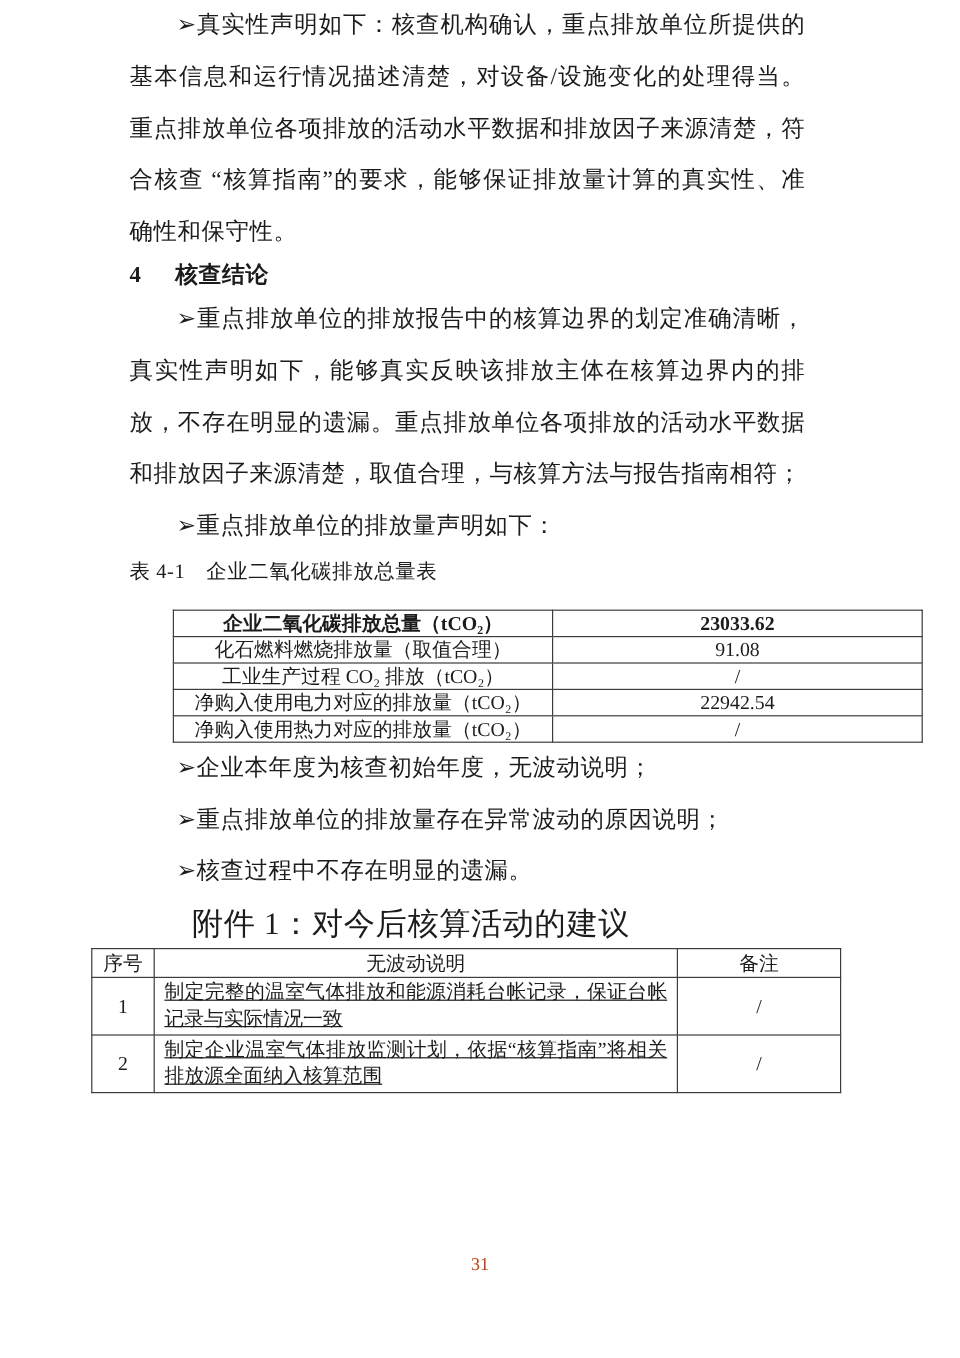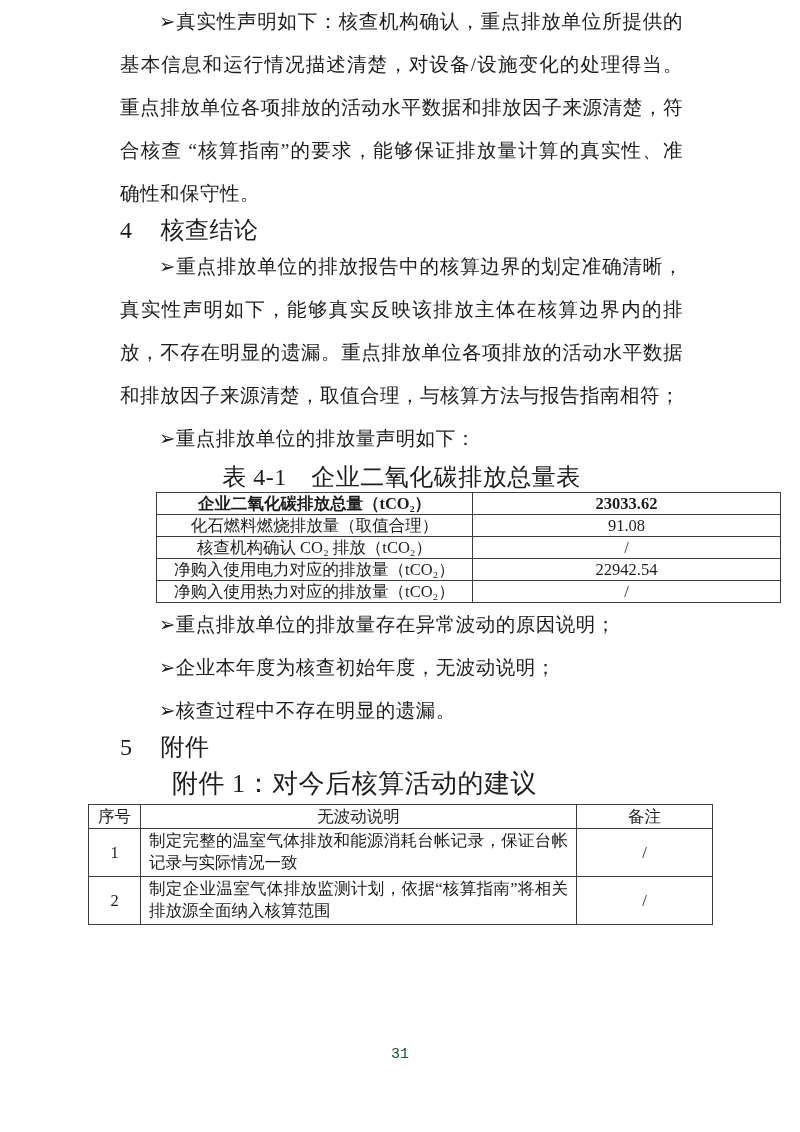--- a/index.html
+++ b/index.html
@@ -11,53 +11,53 @@
     position: relative;
     width: 800px;
     height: 1132px;
     background: #ffffff;
     font-family: "Liberation Serif", "DejaVu Serif", serif;
     color: #1c1c1c;
     overflow: hidden;
   }
   .text-col {
     position: absolute;
-    left: 120px;
+    left: 108px;
     top: 0;
     width: 563px;
   }
   p.body-para {
     margin: 0;
     font-size: 19.5px;
     line-height: 43px;
     text-align: justify;
     text-indent: 2em;
     letter-spacing: 0.5px;
   }
   p.single-line {
     text-align: left;
   }
   .intro-para { margin-top: 91px; }
   h2.section-heading {
     margin: 0;
-    font-size: 24px;
+    font-size: 19px;
     line-height: 30px;
-    font-weight: normal;
+    font-weight: bold;
     letter-spacing: 0.5px;
   }
   .heading-4 { margin-top: 14px; }
   .heading-5 { margin-top: 0; }
   .section-num { display: inline-block; margin-right: 28px; }
   .boundary-para { margin-top: 26px; }
   .statement-para { margin-top: 0; }
   .table-caption {
-    margin: 2px 0 0 0;
-    font-size: 24px;
+    margin: 2px 0 16px 0;
+    font-size: 17px;
     line-height: 30px;
-    text-align: center;
+    text-align: left;
     letter-spacing: 0.5px;
   }
   table.doc-table {
     border-collapse: collapse;
     table-layout: fixed;
     width: 624px;
     margin-left: -32px;
     font-size: 16.5px;
   }
   table.doc-table td, table.doc-table th {
@@ -89,30 +89,30 @@
     height: 23px;
     text-align: center;
     margin-top: 28px;
   }
   table.suggestions-table td.cell-no,
   table.suggestions-table td.cell-note { text-align: center; }
   table.suggestions-table td.cell-content {
     text-align: justify;
     padding: 1px 8px 2px 8px;
     line-height: 22px;
+    text-decoration: underline;
   }
   .page-number {
     position: absolute;
     left: 0;
     right: 0;
     top: 1046px;
     text-align: center;
     font-size: 15px;
-    color: #14532d;
-    font-family: Liberation Mono, monospace;
+    color: #c2410c;
   }
 </style>
 </head>
 <body>
 
 <div class="page">
   <div class="text-col">
 
     <p class="body-para intro-para">➢真实性声明如下：核查机构确认，重点排放单位所提供的基本信息和运行情况描述清楚，对设备/设施变化的处理得当。重点排放单位各项排放的活动水平数据和排放因子来源清楚，符合核查 “核算指南”的要求，能够保证排放量计算的真实性、准确性和保守性。</p>
 
@@ -134,43 +134,40 @@
       <tbody>
         <tr class="row-total">
           <td>企业二氧化碳排放总量（tCO₂）</td>
           <td>23033.62</td>
         </tr>
         <tr>
           <td>化石燃料燃烧排放量（取值合理）</td>
           <td>91.08</td>
         </tr>
         <tr>
-          <td>核查机构确认 CO₂ 排放（tCO₂）</td>
+          <td>工业生产过程 CO₂ 排放（tCO₂）</td>
           <td>/</td>
         </tr>
         <tr>
           <td>净购入使用电力对应的排放量（tCO₂）</td>
           <td>22942.54</td>
         </tr>
         <tr>
           <td>净购入使用热力对应的排放量（tCO₂）</td>
           <td>/</td>
         </tr>
       </tbody>
     </table>
 
+    <p class="body-para single-line initial-para">➢企业本年度为核查初始年度，无波动说明；</p>
+
     <p class="body-para single-line fluct-para">➢重点排放单位的排放量存在异常波动的原因说明；</p>
-
-    <p class="body-para single-line initial-para">➢企业本年度为核查初始年度，无波动说明；</p>
 
     <p class="body-para single-line omission-para">➢核查过程中不存在明显的遗漏。</p>
 
-    <h2 class="section-heading heading-5">
-      <span class="section-num">5</span><span>附件</span>
-    </h2>
 
     <p class="attachment-title">附件 1：对今后核算活动的建议</p>
 
     <table class="doc-table suggestions-table">
       <colgroup>
           <col class="c-no">
           <col class="c-content">
           <col class="c-note">
         </colgroup>
       <thead>

